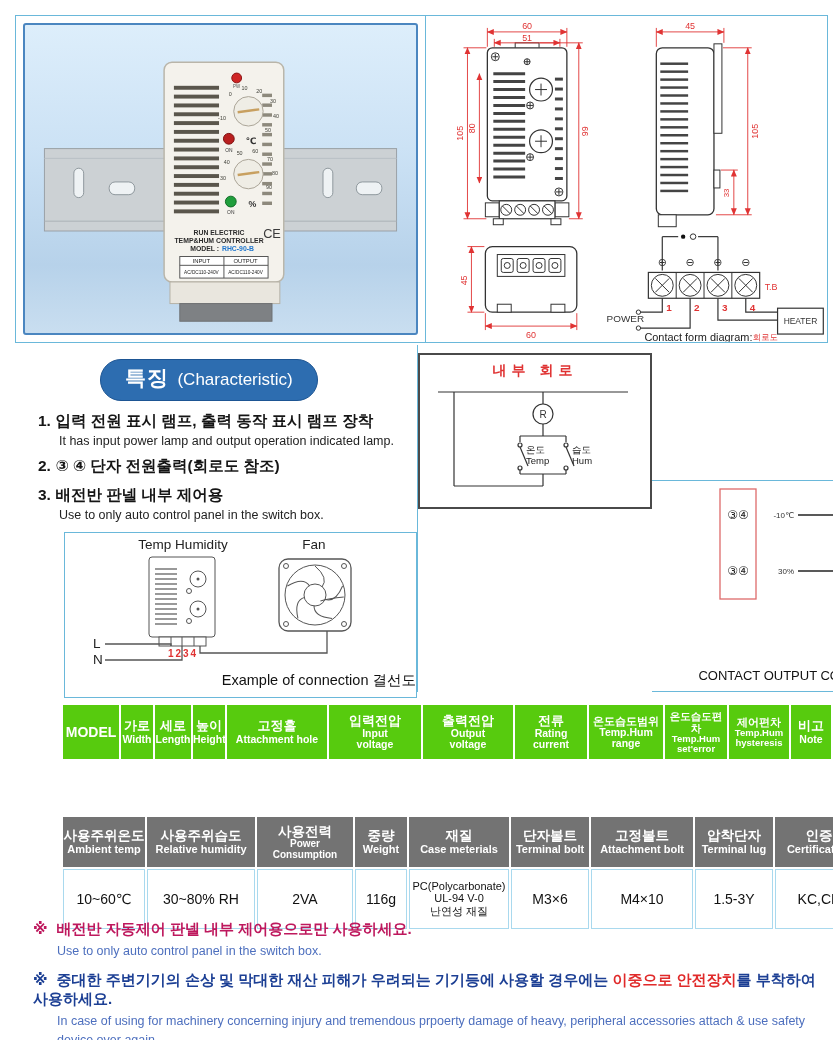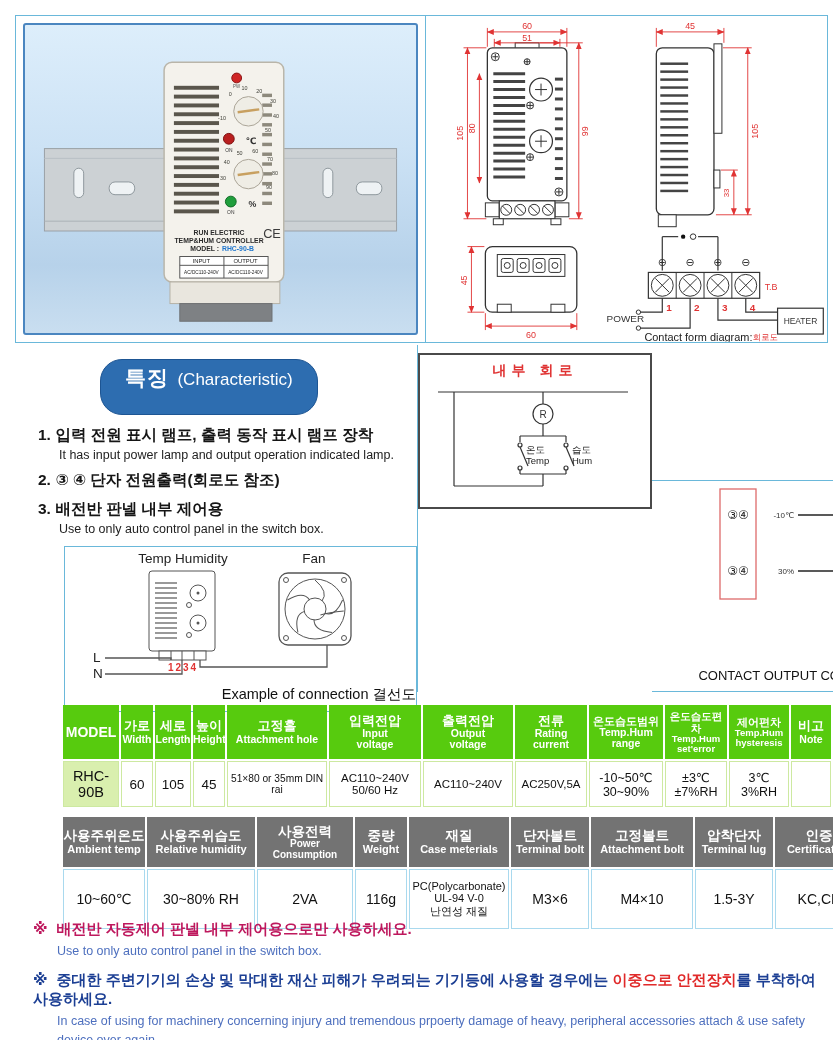--- a/index.html
+++ b/index.html
@@ -15,21 +15,21 @@
   .photo-panel svg { width:100%; height:100%; display:block; }
   .cell-draw { flex:1; position:relative; background:#fff; }
   .cell-draw svg { width:100%; height:100%; display:block; }
 
   
   .mid-row { position:absolute; left:15px; top:345px; width:813px; height:347px; display:flex; }
   .mid-left { width:410px; box-sizing:border-box; }
   .mid-right { flex:1; border-left:1px solid #6ab8da; box-sizing:border-box; display:flex; flex-direction:row; }
 
   .feat-pill { display:inline-block; margin:14px 0 6px 85px; background:#2d6db0; border:1px solid #1d5593;
-               border-radius:22px; padding:4px 24px 22px; }
+               border-radius:22px; padding:4px 24px 8px; }
   .feat-pill .ko { color:#fff; font-size:21px; font-weight:bold; letter-spacing:1px; }
   .feat-pill .en { color:#fff; font-size:17px; margin-left:4px; }
   .feat-list { margin:4px 0 0 23px; padding:0; list-style:none; }
   .feat-item { margin-bottom:8px; }
   .feat-no, .feat-ko { font-size:15.5px; font-weight:bold; color:#151515; }
   .feat-en { font-size:12.5px; color:#222; margin:2px 0 0 21px; }
 
   .conn-box { margin:10px 0 0 49px; width:353px; height:166px; border:1px solid #6ab8da; box-sizing:border-box; }
   .conn-box svg { width:351px; height:136px; display:block; }
   .conn-cap { text-align:right; font-size:14.5px; color:#111; margin-top:2px; }
@@ -645,38 +645,20 @@
       <th>
             <span class="hk" style="font-size:11px">제어편차</span>
             <span class="he" style="font-size:9.5px">Temp.Hum
 hysteresis</span>
           </th>
       <th>
             <span class="hk">비고</span>
             <span class="he">Note</span>
           </th>
     </tr>
-    <tr>
-      <td class="model">RHC-90B</td>
-      <td>60</td>
-      <td>105</td>
-      <td>45</td>
-      <td class="fs10">51×80 or 35mm DIN rai</td>
-      <td class="pre fs11">AC110~240V
-50/60 Hz</td>
-      <td class="fs11">AC110~240V</td>
-      <td class="fs11">AC250V,5A</td>
-      <td class="pre fs12">-10~50℃
-30~90%</td>
-      <td class="pre fs12">±3℃
-±7%RH</td>
-      <td class="pre fs12">3℃
-3%RH</td>
-      <td></td>
-    </tr>
   </tbody>
     </table>
 
   <table class="tbl t2">
     <colgroup>
       <col style="width:82px">
         <col style="width:108px">
         <col style="width:96px">
         <col style="width:52px">
       <col style="width:100px">

